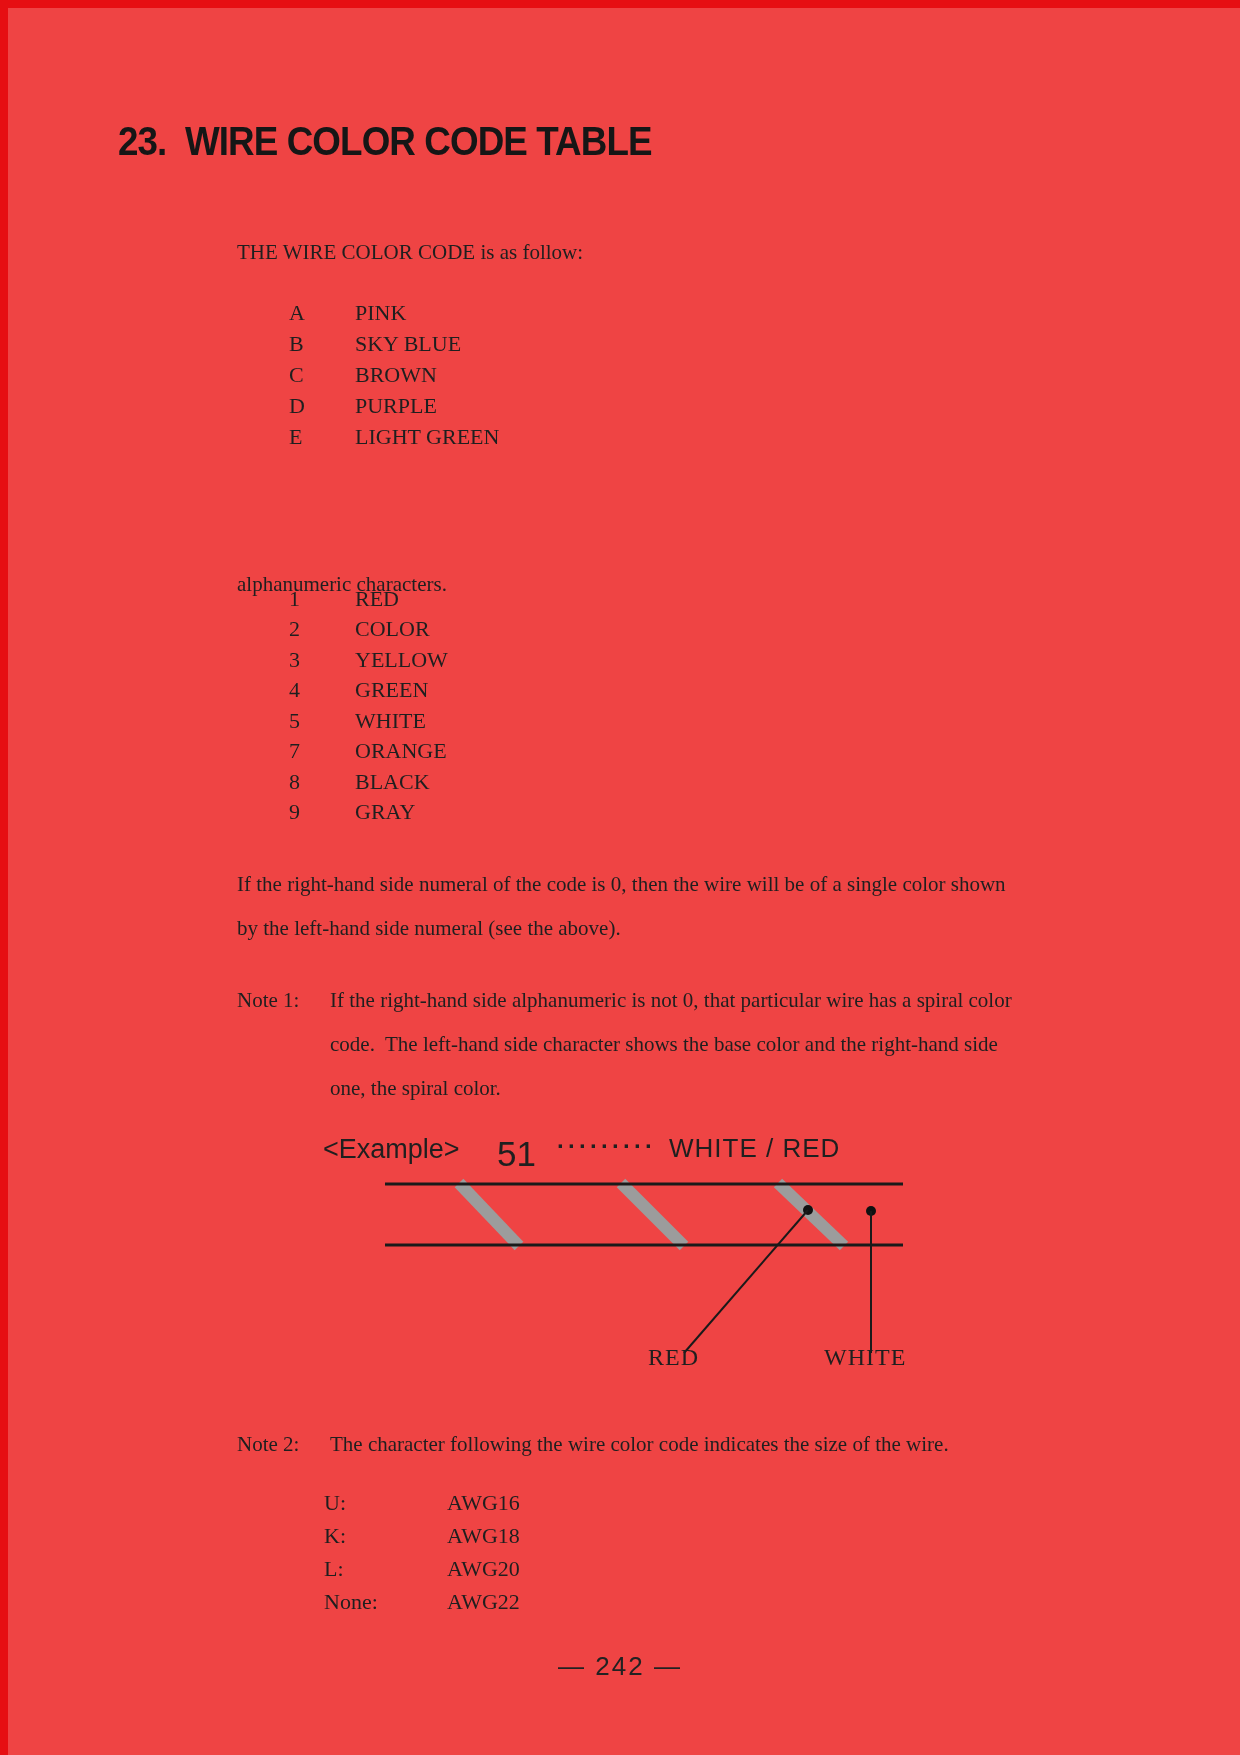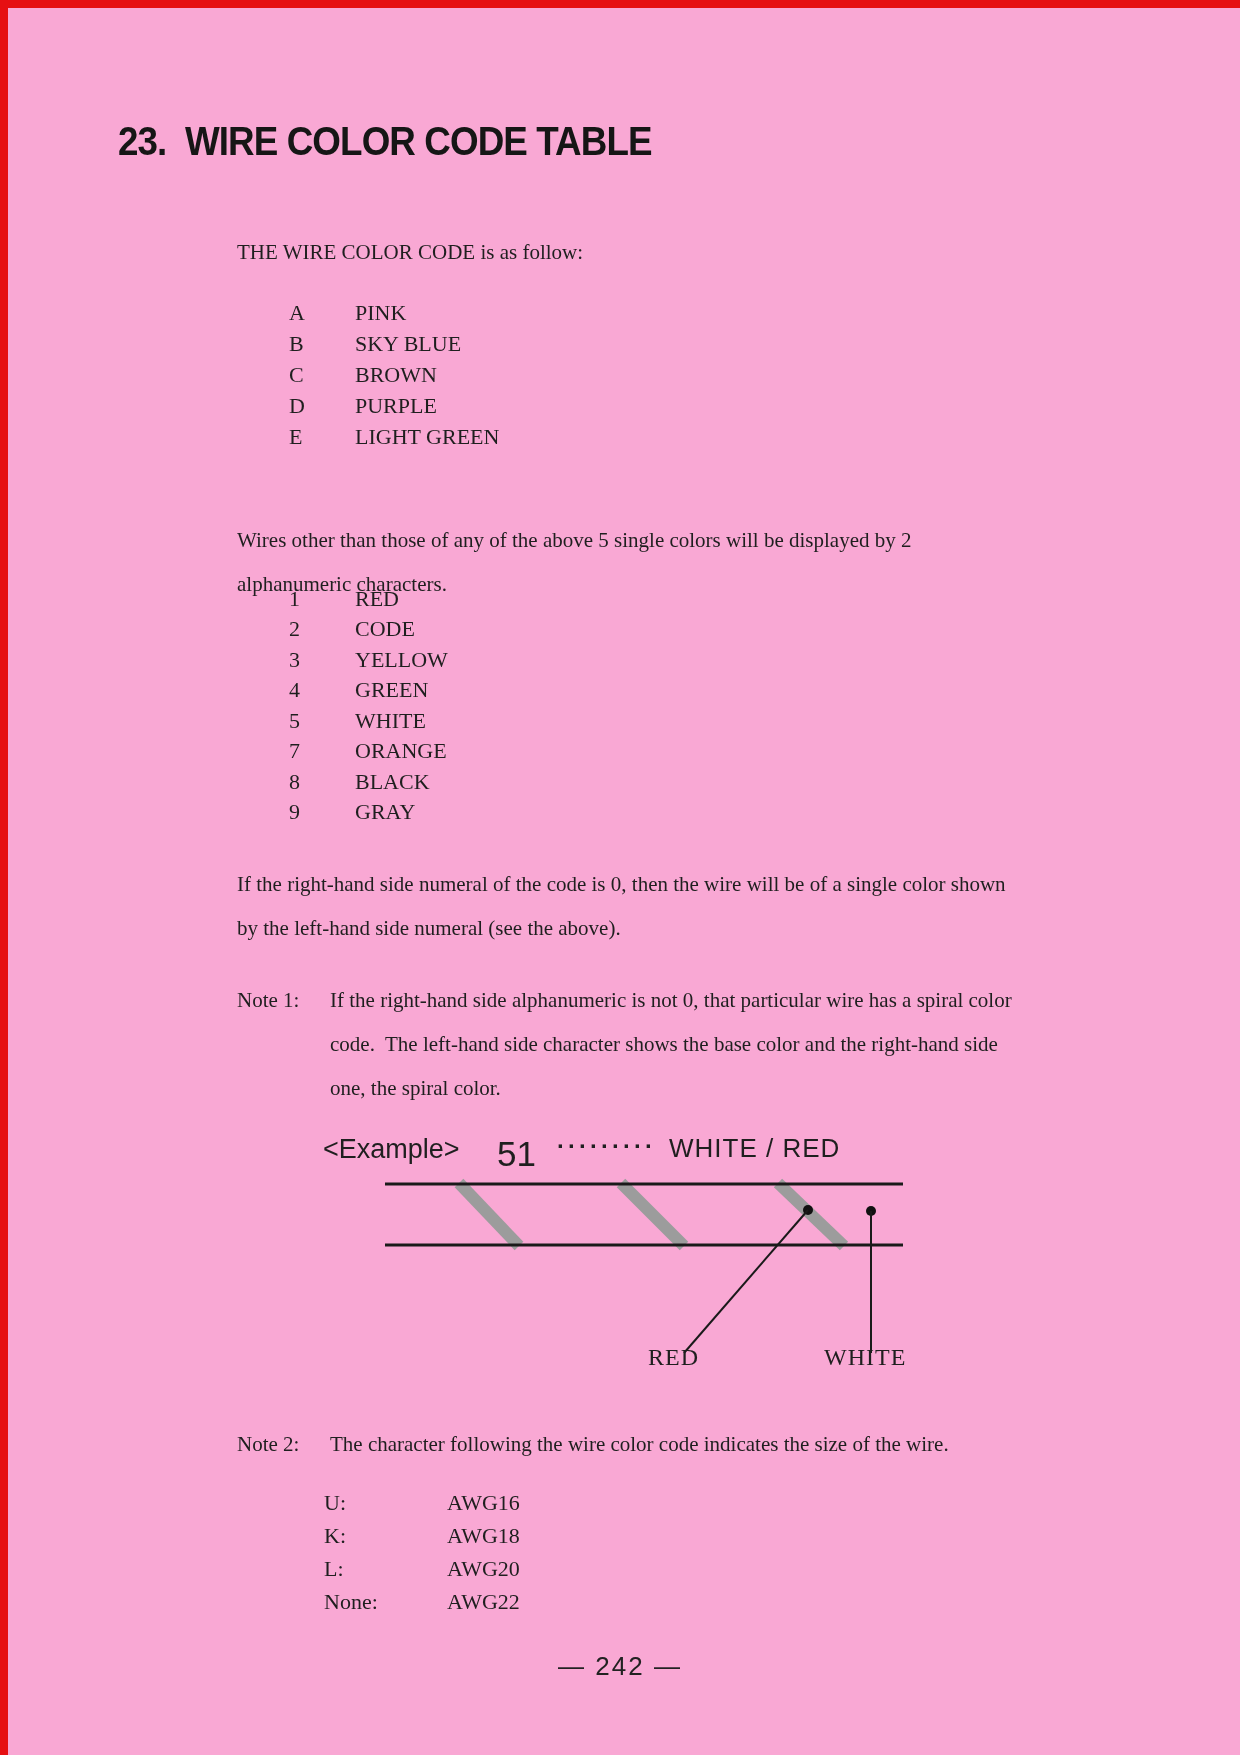--- a/index.html
+++ b/index.html
@@ -1,17 +1,17 @@
 <!DOCTYPE html>
 <html><head>
 <meta charset="utf-8">
 <style>
   html,body{margin:0;padding:0;background:#ffffff;}
   .page{
-    position:relative;width:1240px;height:1755px;background:#f9a8d4;overflow:hidden;
+    position:relative;width:1240px;height:1755px;background:#ef4444;overflow:hidden;
     font-family:"Liberation Serif",serif;color:#1f1f1f;
   }
   .abs{position:absolute;white-space:pre;line-height:1.15;}
   
   .edge-top{left:0;top:0;width:100%;height:8px;background:#e60f12;}
   .edge-left{left:0;top:0;width:8px;height:100%;background:#e60f12;}
   
   .title{
     left:118px;top:118px;font-family:"Liberation Sans",sans-serif;font-weight:bold;
     font-size:40px;letter-spacing:-1px;transform:scaleX(.92);transform-origin:left top;
@@ -70,31 +70,30 @@
   <div class="row" style="--y:393px">
     <span class="code">D</span>
     <span class="name">PURPLE</span>
   </div>
   <div class="row" style="--y:424px">
     <span class="code">E</span>
     <span class="name">LIGHT GREEN</span>
   </div>
 
   
-  <div class="abs body-line" style="left:237px;top:528px;">Wires other than those of any of the above 5 single colors will be displayed by 2</div>
   <div class="abs body-line" style="left:237px;top:572px;">alphanumeric characters.</div>
 
   
   <div class="row" style="--y:586px">
     <span class="code">1</span>
     <span class="name">RED</span>
   </div>
   <div class="row" style="--y:616px">
     <span class="code">2</span>
-    <span class="name">CODE</span>
+    <span class="name">COLOR</span>
   </div>
   <div class="row" style="--y:647px">
     <span class="code">3</span>
     <span class="name">YELLOW</span>
   </div>
   <div class="row" style="--y:677px">
     <span class="code">4</span>
     <span class="name">GREEN</span>
   </div>
   <div class="row" style="--y:708px">

